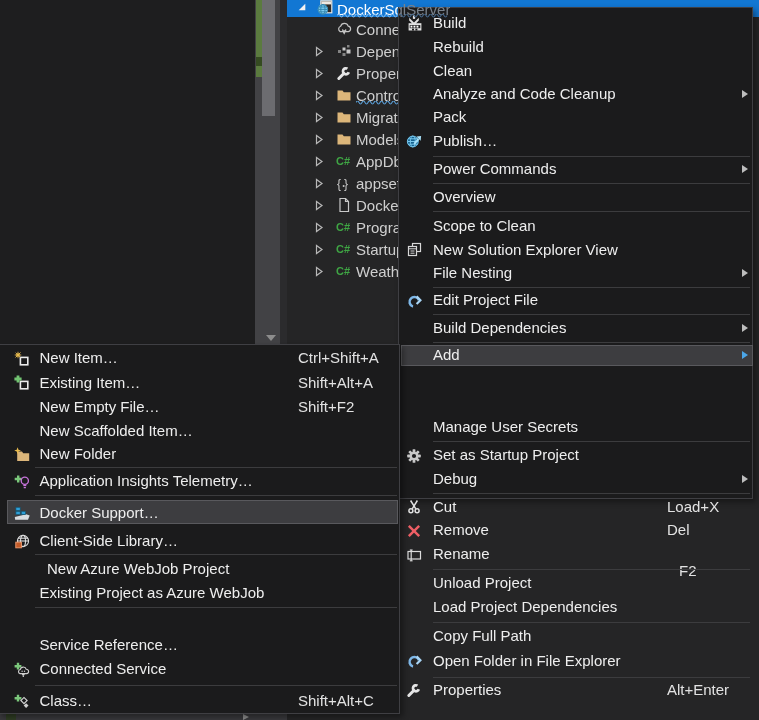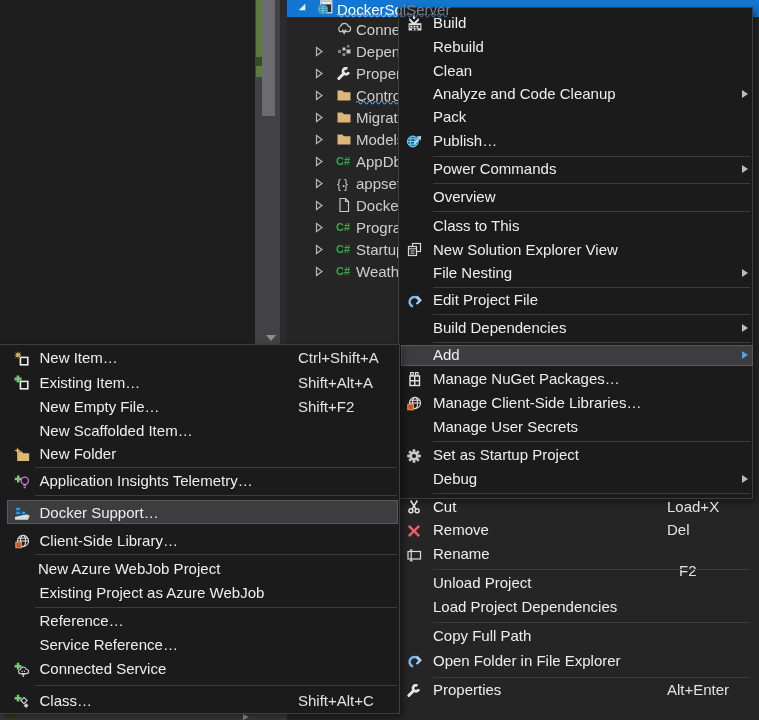--- a/index.html
+++ b/index.html
@@ -226,21 +226,21 @@
       <span class="lb" style="left:34px;">Publish…</span>
     </div>
 <div class="mi" style="top:149px;">
       <span class="lb" style="left:34px;">Power Commands</span>
       <span class="arr" style="left:343px;"></span>
     </div>
 <div class="mi" style="top:177px;">
       <span class="lb" style="left:34px;">Overview</span>
     </div>
 <div class="mi" style="top:206px;">
-      <span class="lb" style="left:34px;">Class to This</span>
+      <span class="lb" style="left:34px;">Scope to Clean</span>
     </div>
 <div class="mi" style="top:230px;">
       <span class="ico" style="left:7px;"><svg width="16" height="16" viewBox="0 0 16 16">
 <rect x="6.5" y="1.5" width="8" height="8" fill="none" stroke="#d8d8d8" stroke-width="1.2"></rect>
 <rect x="2.5" y="4.5" width="8" height="9" fill="#1b1b1c" stroke="#d8d8d8" stroke-width="1.2"></rect>
 <line x1="2.5" y1="6.8" x2="10.5" y2="6.8" stroke="#d8d8d8" stroke-width="1"></line>
 <line x1="4.5" y1="9" x2="8.5" y2="9" stroke="#d8d8d8" stroke-width="1"></line>
 <line x1="4.5" y1="11.2" x2="8.5" y2="11.2" stroke="#d8d8d8" stroke-width="1"></line>
 </svg></span>
       <span class="lb" style="left:34px;">New Solution Explorer View</span>
@@ -256,42 +256,20 @@
       <span class="lb" style="left:34px;">File Nesting</span>
       <span class="arr" style="left:343px;"></span>
     </div>
 <div class="mi" style="top:308.5px;">
       <span class="lb" style="left:34px;">Build Dependencies</span>
       <span class="arr" style="left:343px;"></span>
     </div>
 <div class="mi" style="top:335px;">
       <span class="lb" style="left:34px;">Add</span>
       <span class="arr" style="left:343px;border-left-color:#4ba6e8;"></span>
-    </div>
-<div class="mi" style="top:359px;">
-      <span class="ico" style="left:7px;"><svg width="16" height="16" viewBox="0 0 16 16">
-<rect x="4" y="5" width="9.5" height="9.5" fill="none" stroke="#e4e4e4" stroke-width="1.4"></rect>
-<line x1="8.75" y1="5" x2="8.75" y2="14.5" stroke="#e4e4e4" stroke-width="1.4"></line>
-<line x1="4" y1="9.75" x2="13.5" y2="9.75" stroke="#e4e4e4" stroke-width="1.4"></line>
-<rect x="4.6" y="1.6" width="2.6" height="2.6" fill="none" stroke="#e4e4e4" stroke-width="1.1"></rect>
-<rect x="9.4" y="1.6" width="2.6" height="2.6" fill="none" stroke="#e4e4e4" stroke-width="1.1"></rect>
-</svg></span>
-      <span class="lb" style="left:34px;">Manage NuGet Packages…</span>
-    </div>
-<div class="mi" style="top:383px;">
-      <span class="ico" style="left:7px;"><svg width="16" height="16" viewBox="0 0 16 16">
-<g stroke="#dcdcdc" stroke-width="1.1" fill="none">
-<circle cx="9" cy="8" r="5.6"></circle>
-<ellipse cx="9" cy="8" rx="2.5" ry="5.6"></ellipse>
-<line x1="3.4" y1="8" x2="14.6" y2="8"></line>
-<line x1="4.1" y1="5.2" x2="13.9" y2="5.2"></line>
-</g>
-<rect x="1.8" y="9.2" width="5.6" height="5.6" fill="#c45b28" stroke="#e8956a" stroke-width="1"></rect>
-</svg></span>
-      <span class="lb" style="left:34px;">Manage Client-Side Libraries…</span>
     </div>
 <div class="mi" style="top:407px;">
       <span class="lb" style="left:34px;">Manage User Secrets</span>
     </div>
 <div class="mi" style="top:435.5px;">
       <span class="ico" style="left:7px;"><svg width="16" height="16" viewBox="0 0 16 16">
 <g fill="#c8c8c8">
 <rect x="6.6" y="1.2" width="2.8" height="13.6" rx="0.6"></rect>
 <rect x="6.6" y="1.2" width="2.8" height="13.6" rx="0.6" transform="rotate(45 8 8)"></rect>
 <rect x="6.6" y="1.2" width="2.8" height="13.6" rx="0.6" transform="rotate(90 8 8)"></rect>
@@ -444,27 +422,24 @@
 <circle cx="9" cy="8" r="5.6"></circle>
 <ellipse cx="9" cy="8" rx="2.5" ry="5.6"></ellipse>
 <line x1="3.4" y1="8" x2="14.6" y2="8"></line>
 <line x1="4.1" y1="5.2" x2="13.9" y2="5.2"></line>
 </g>
 <rect x="1.8" y="9.2" width="5.6" height="5.6" fill="#c45b28" stroke="#e8956a" stroke-width="1"></rect>
 </svg></span>
       <span class="lb" style="left:40.5px;">Client-Side Library…</span>
     </div>
 <div class="mi" style="top:212.5px;">
-      <span class="lb" style="left:39px;">New Azure WebJob Project</span>
+      <span class="lb" style="left:48px;">New Azure WebJob Project</span>
     </div>
 <div class="mi" style="top:236.5px;">
       <span class="lb" style="left:40.5px;">Existing Project as Azure WebJob</span>
-    </div>
-<div class="mi" style="top:264px;">
-      <span class="lb" style="left:40.5px;">Reference…</span>
     </div>
 <div class="mi" style="top:288.5px;">
       <span class="lb" style="left:40.5px;">Service Reference…</span>
     </div>
 <div class="mi" style="top:312.5px;">
       <span class="ico" style="left:15px;"><svg width="16" height="16" viewBox="0 0 16 16">
 <path d="M2.8 0.8 L5.2 0.8 L5.2 3 L7.4 3 L7.4 5.4 L5.2 5.4 L5.2 7.6 L2.8 7.6 L2.8 5.4 L0.6 5.4 L0.6 3 L2.8 3 Z" fill="#7bc87b"></path>
 <path d="M6 11.6 A2.1 2.1 0 0 1 6.3 7.5 A3.1 3.1 0 0 1 12.3 7.3 A2.1 2.1 0 0 1 12.6 11.6 Z" stroke="#d0d0d0" stroke-width="1.1" fill="none"></path>
 <circle cx="8.1" cy="9.2" r="0.7" fill="#d0d0d0"></circle>
 <circle cx="10.5" cy="9.2" r="0.7" fill="#d0d0d0"></circle>

